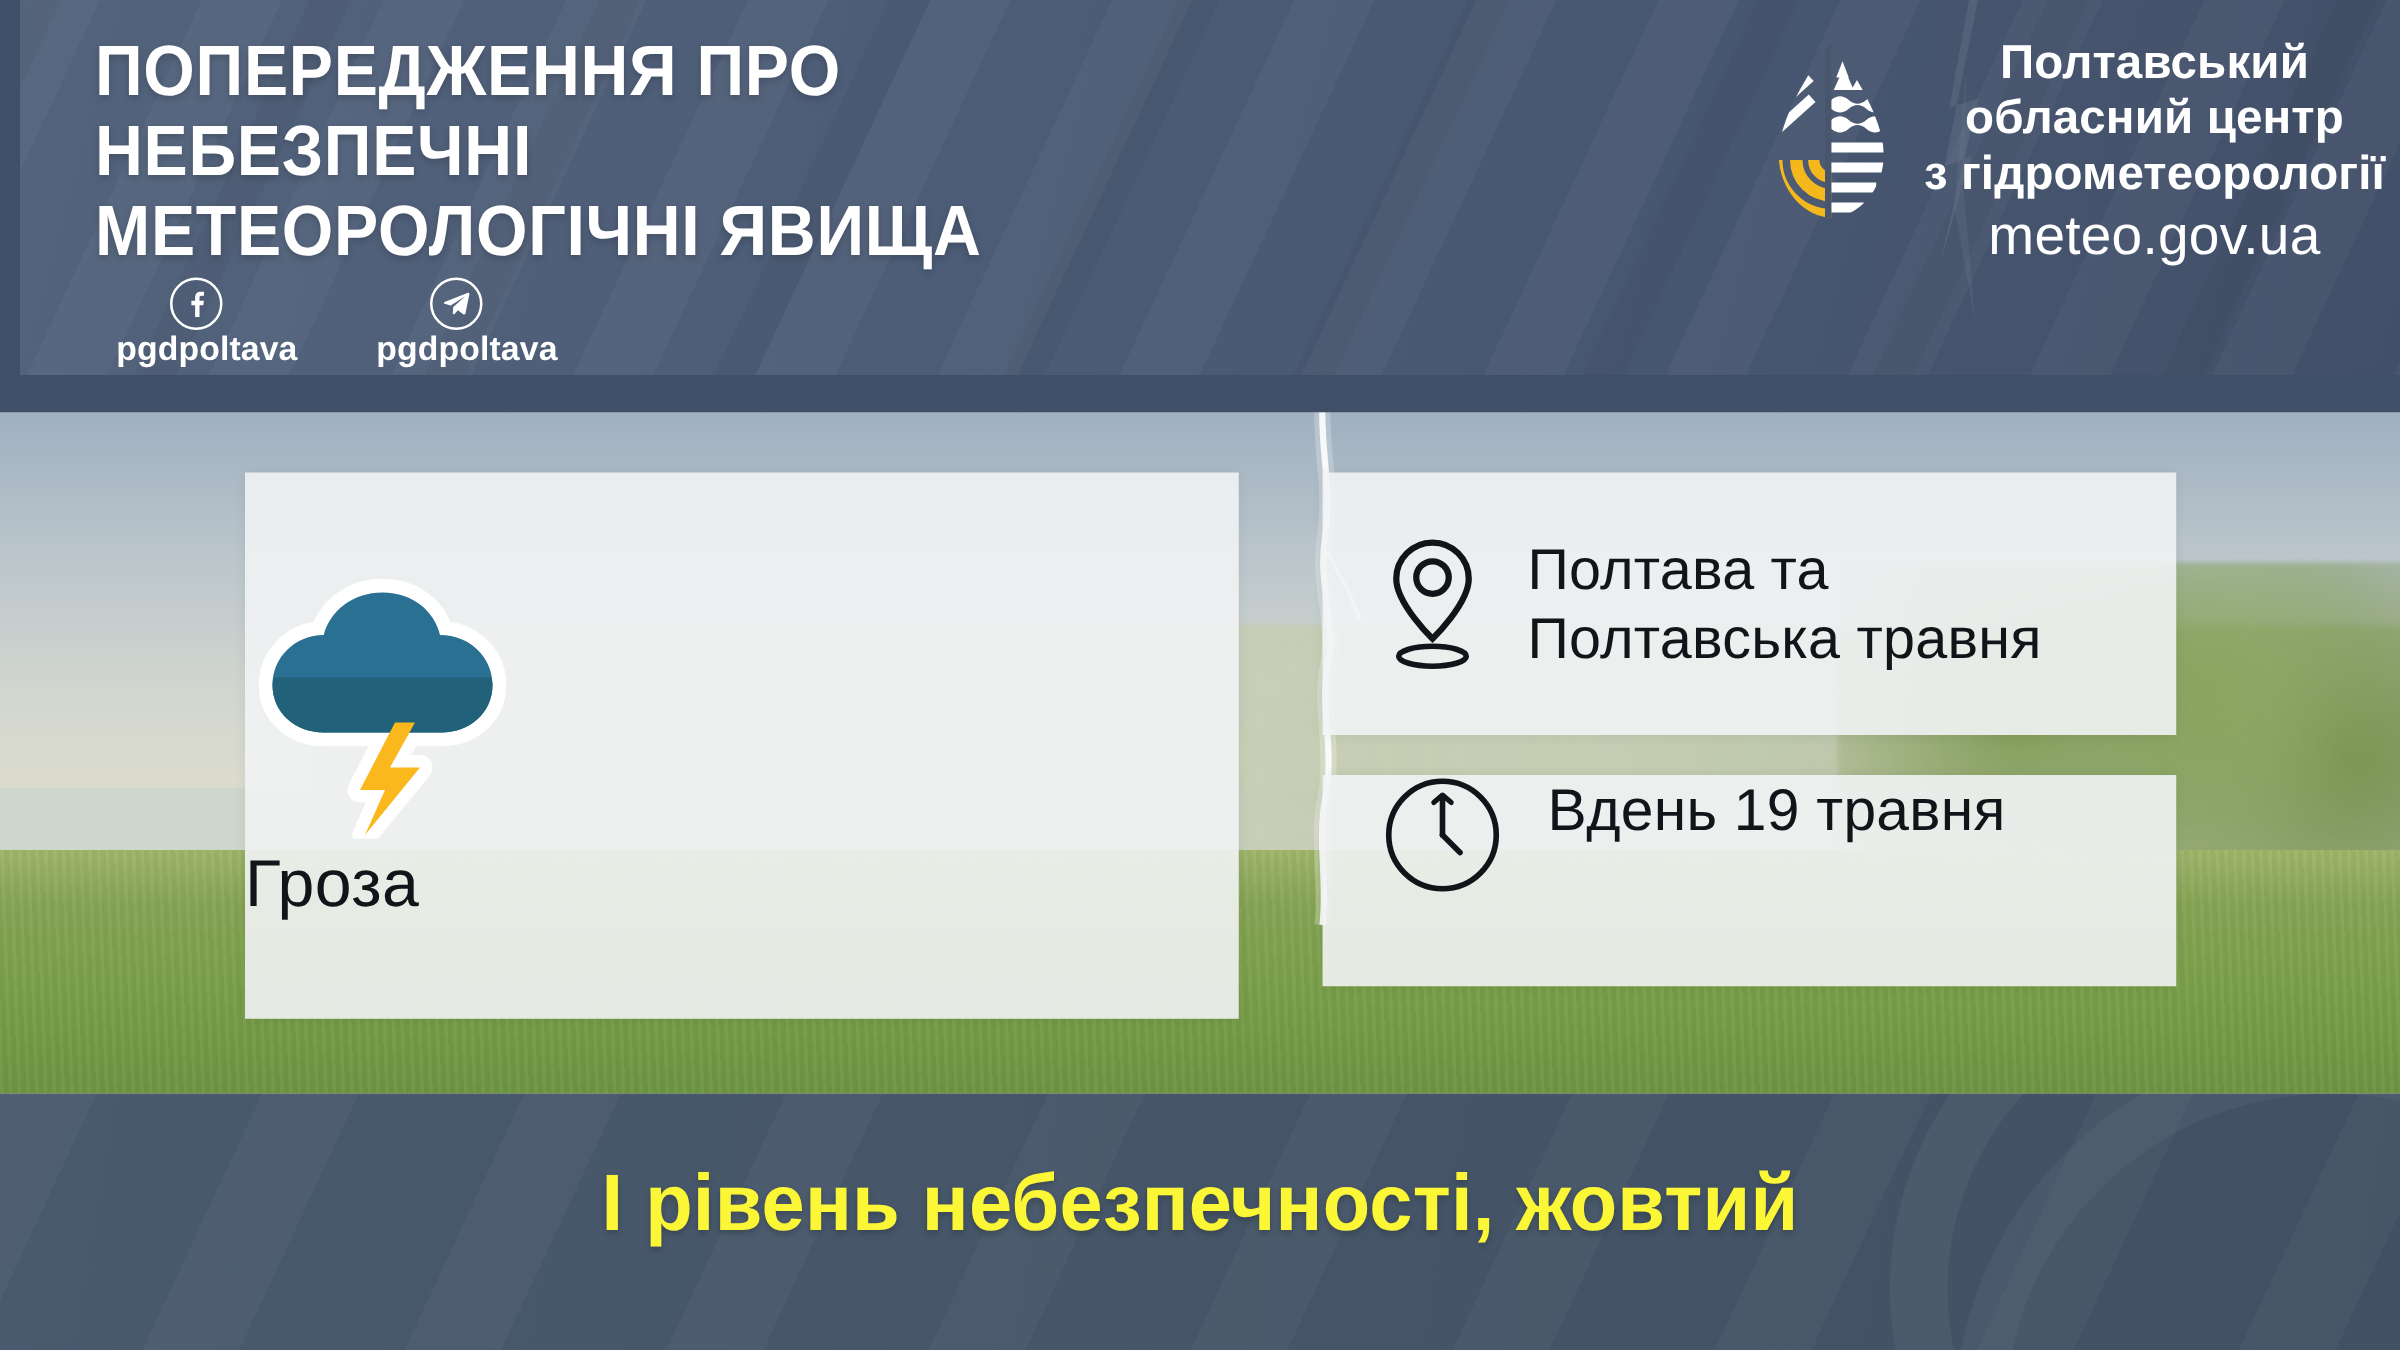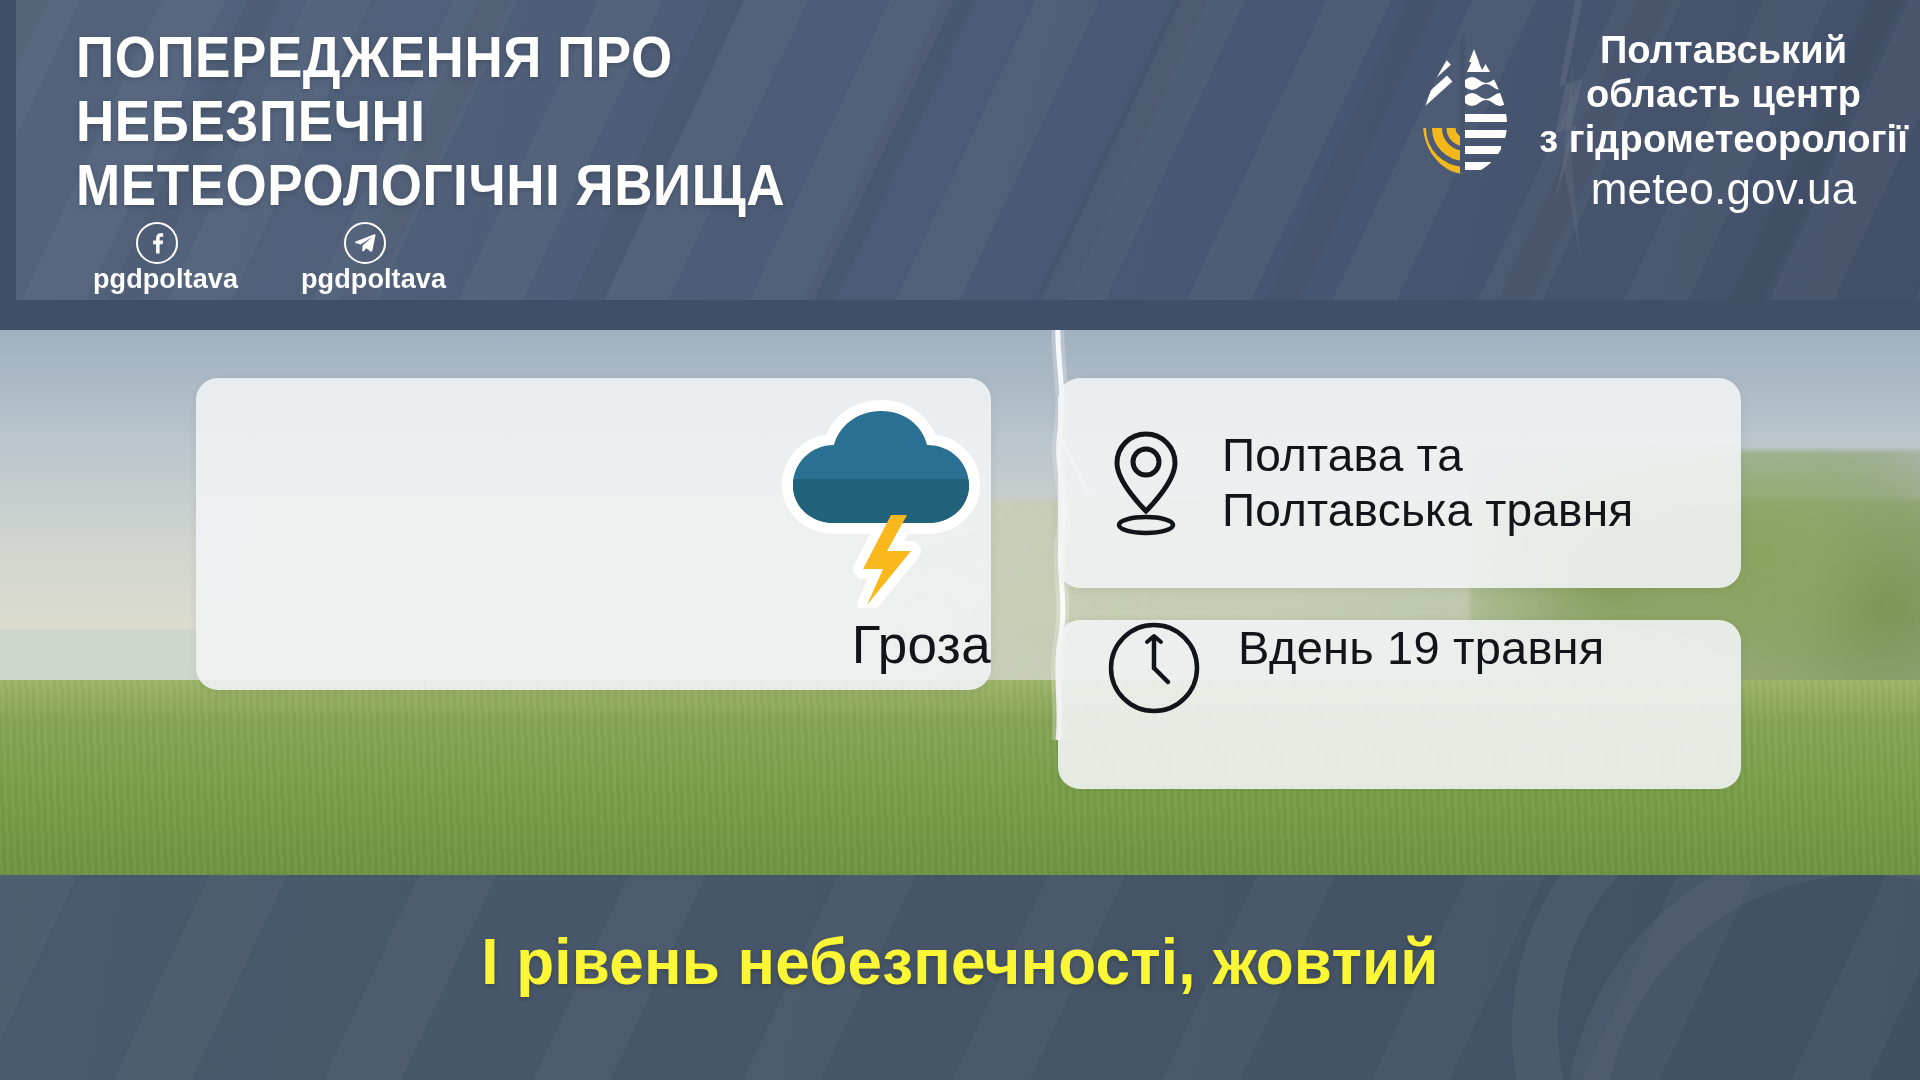--- a/index.html
+++ b/index.html
@@ -119,25 +119,24 @@
   }
   .photo-bolt{
     position:absolute;left:1000px;top:-10px;width:120px;height:420px;opacity:.95;
   }
 
   
   .card{
     position:absolute;
     background:rgba(241,243,244,.90);
     box-shadow:0 1px 10px rgba(0,0,0,.07);
-    border-radius:22px;
   }
   .card-phenomenon{
-    left:196px;top:48px;width:795px;height:312px;
-    display:flex;flex-direction:column;align-items:flex-end;justify-content:center;
+    left:196px;top:48px;width:795px;height:437px;
+    display:flex;flex-direction:column;align-items:flex-start;justify-content:center;
   }
   .phenom-icon{width:220px;height:215px;margin-bottom:6px;}
   .phenom-label{
     font-size:53px;color:#111418;font-weight:500;letter-spacing:.3px;
     font-family:"Liberation Sans","DejaVu Sans",sans-serif;
   }
 
   .card-region{
     left:1058px;top:48px;width:683px;height:210px;
     display:flex;align-items:center;
@@ -266,21 +265,21 @@
             <path d="M48 124 A28 28 0 0 1 20 96" stroke-width="10"></path>
             <path d="M48 110 A14 14 0 0 1 34 96" stroke-width="9"></path>
           </g>
 
           <rect x="43" y="0" width="5" height="145" fill="#47566d"></rect>
         </g>
       </svg>
 
       <div class="brand-text">
         <div class="brand-line">Полтавський</div>
-        <div class="brand-line">область центр</div>
+        <div class="brand-line">обласний центр</div>
         <div class="brand-line">з гідрометеорології</div>
         <div class="brand-url">meteo.gov.ua</div>
       </div>
 
     </div>
   </div>
 
   <div class="photo">
     <div class="photo-sky"></div>
     <div class="photo-treeline"></div>

